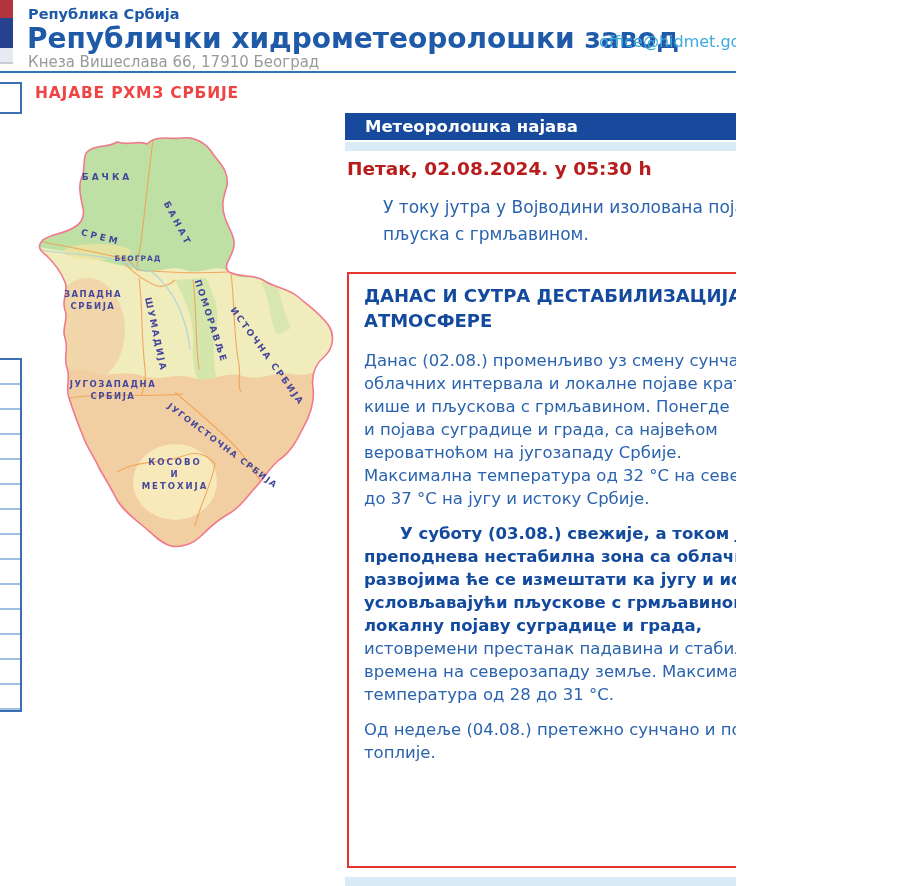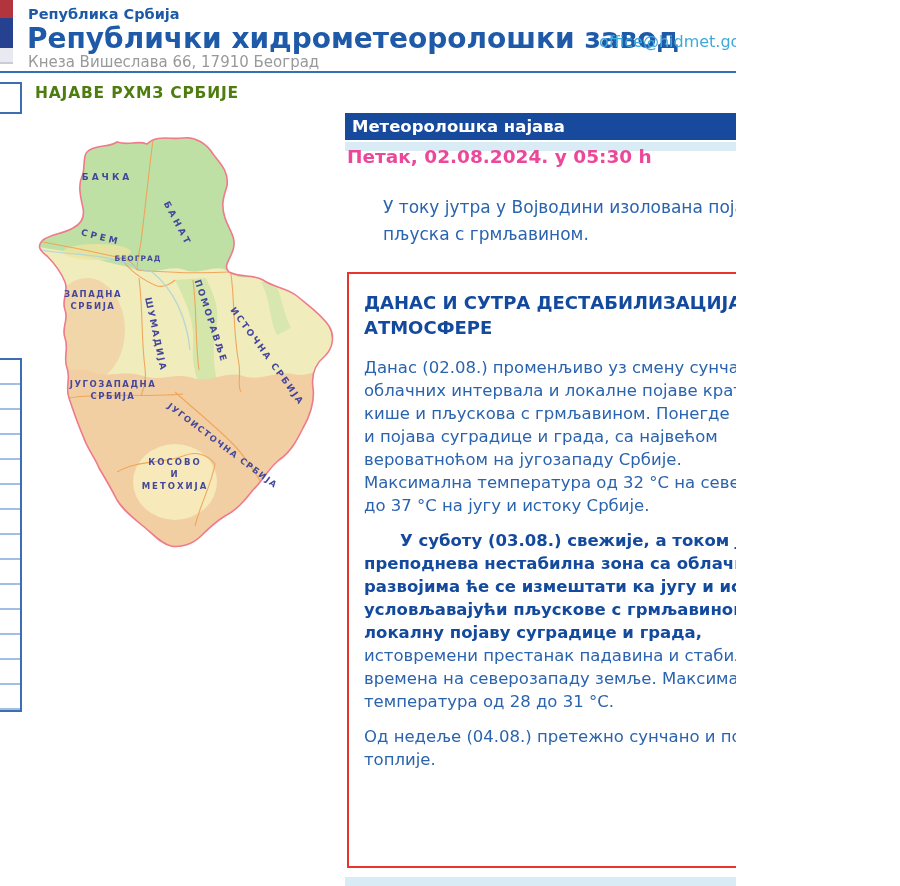--- a/index.html
+++ b/index.html
@@ -21,40 +21,40 @@
 
   
   #side-box{position:absolute;left:-30px;top:82px;width:48px;height:28px;
             border:2px solid #3b6fb2;background:#fff;}
   #side-table{position:absolute;left:-30px;top:358px;width:48px;height:350px;
             border:2px solid #3b6fb2;
             background:repeating-linear-gradient(to bottom,#ffffff 0 23px,#9fc0e4 23px 25px);}
 
   
   #page-title{position:absolute;left:35px;top:84px;font-size:15.5px;font-weight:bold;
-              color:#4d7c0f;letter-spacing:.8px;}
+              color:#ef4444;letter-spacing:.8px;}
 
   
   #map{position:absolute;left:25px;top:130px;width:315px;height:420px;}
   .ml{font-family:"DejaVu Sans",sans-serif;font-weight:bold;font-size:9px;fill:#44479b;}
   .ml-sm{font-size:7.5px;}
   .ml-md{font-size:8.5px;}
 
   
   #panel-bar{position:absolute;left:345px;top:113px;width:522px;height:27px;background:#17499c;
-             color:#fff;font-size:16.5px;font-weight:bold;line-height:27px;padding-left:7px;}
+             color:#fff;font-size:16.5px;font-weight:bold;line-height:27px;padding-left:20px;}
   .strip{position:absolute;left:345px;width:531px;height:9px;background:#d9ebf5;}
   #strip-top{top:142px;}
   #strip-bottom{top:877px;}
-  #panel-date{position:absolute;left:347px;top:146px;font-size:18.5px;font-weight:bold;color:#ec4899;}
+  #panel-date{position:absolute;left:347px;top:158px;font-size:18.5px;font-weight:bold;color:#b91c1c;}
   #panel-intro{position:absolute;left:347px;top:194px;width:528px;font-size:17px;
                line-height:27px;color:#2a63ae;}
   #alert-box{position:absolute;left:347px;top:272px;width:524px;height:596px;box-sizing:border-box;
              border:2px solid #e6352b;padding:9px 15px 6px 15px;overflow:hidden;background:#fff;}
-  #alert-box h2{margin:7px 0 16px 0;font-size:18px;line-height:25px;color:#134a9e;}
+  #alert-box h2{margin:0 0 16px 0;font-size:18px;line-height:25px;color:#134a9e;}
   #alert-box p{margin:0 0 12px 0;font-size:16.5px;line-height:23px;color:#2a63ae;}
   #alert-box p.bold, #alert-box span.bold{font-weight:bold;color:#134a9e;}
 </style>
 </head>
 <body>
 
 <div id="page">
 
   <div id="flag">
     <div class="f-red"></div>

